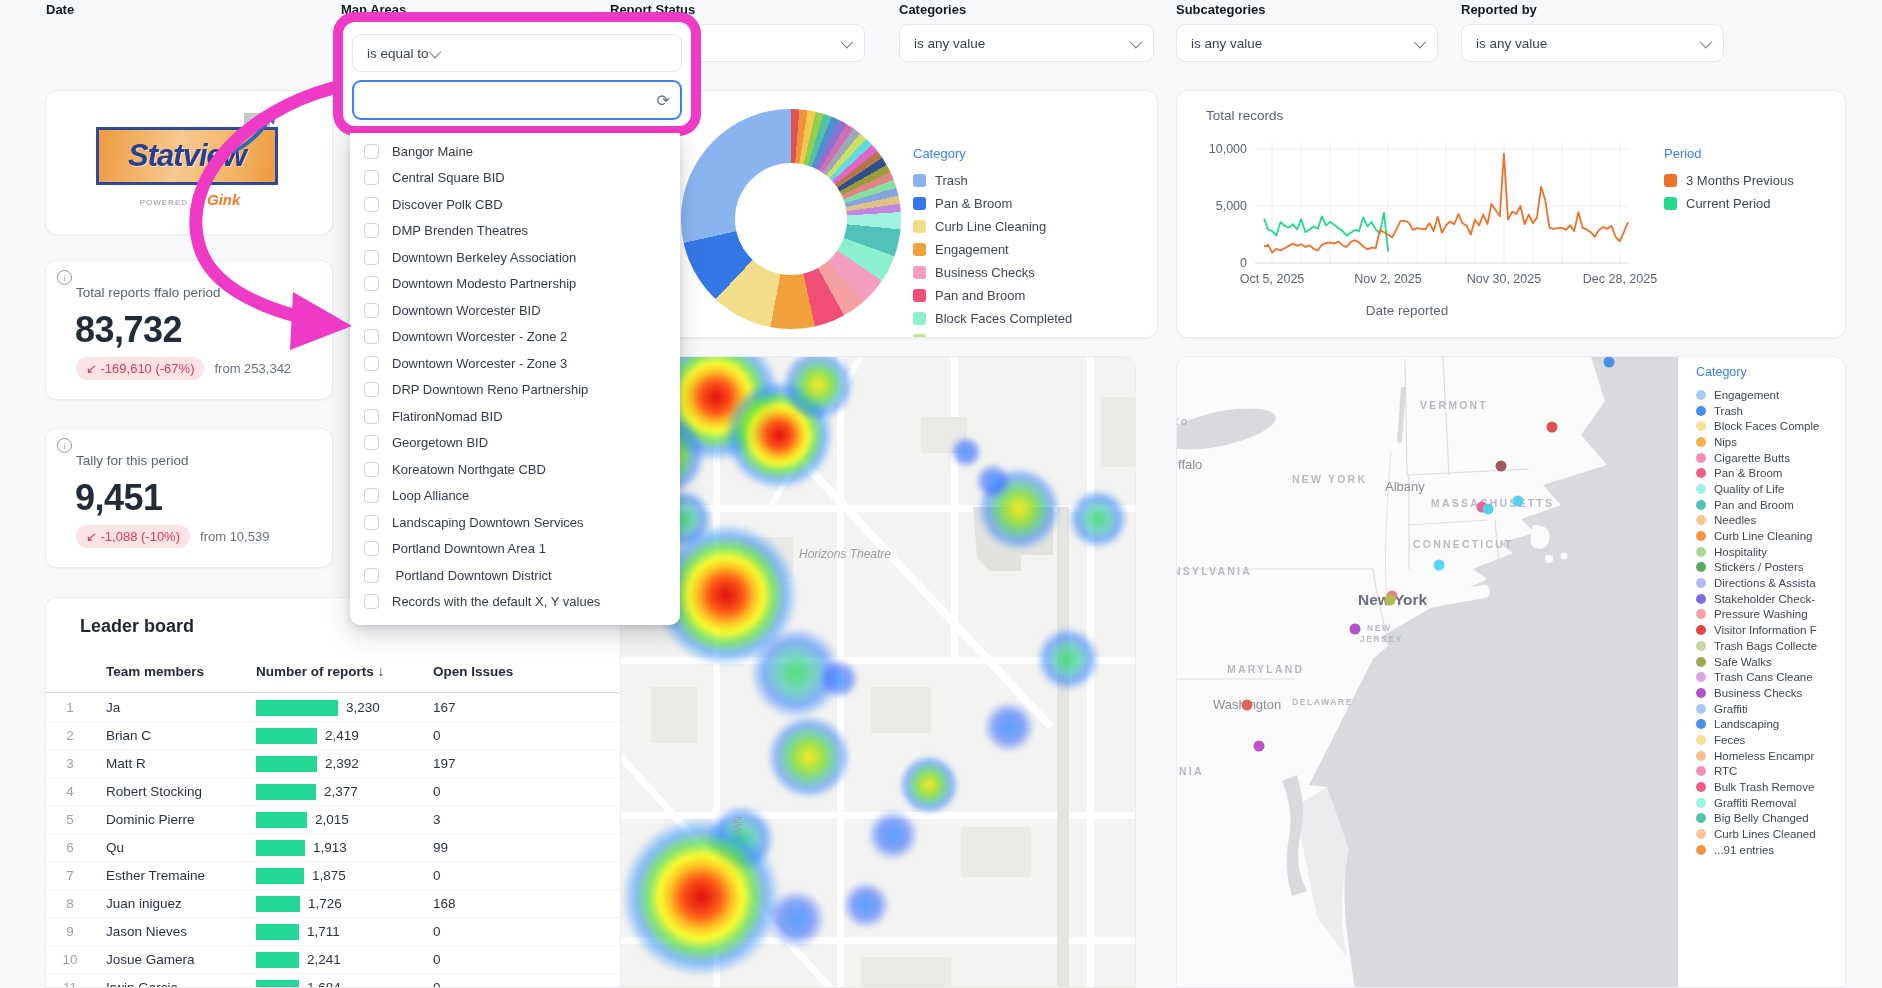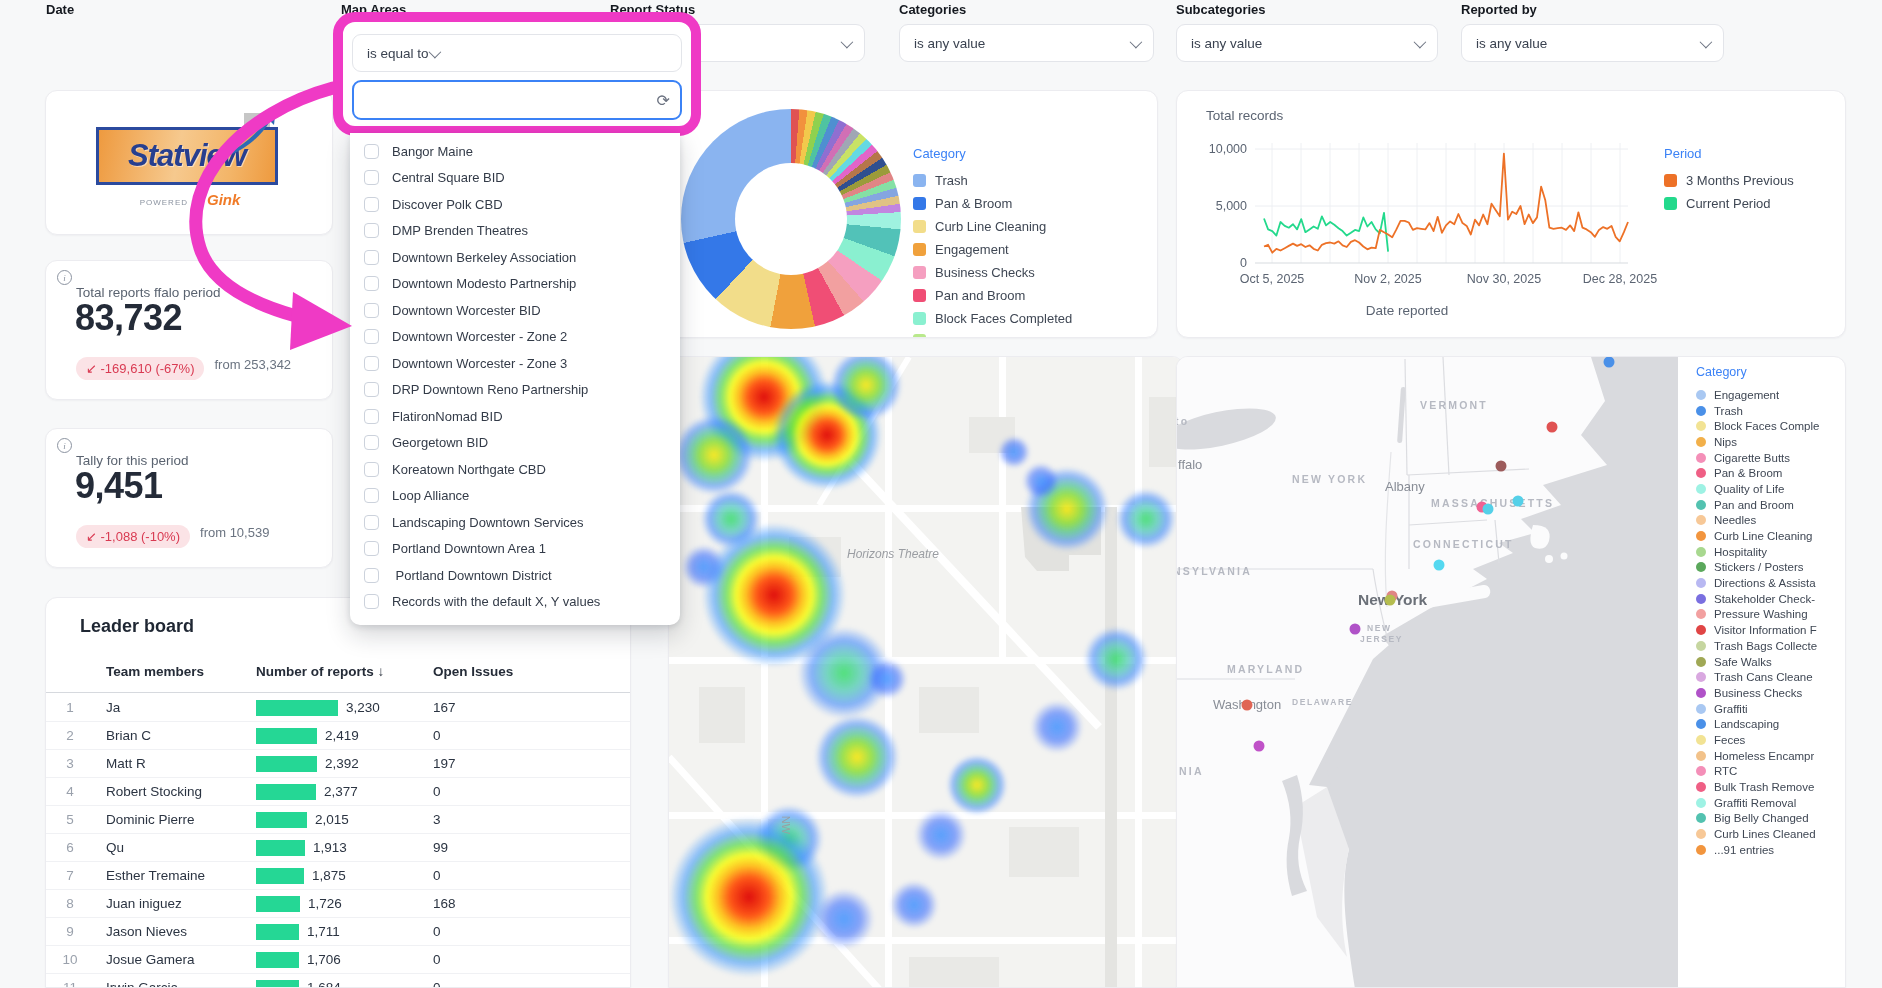--- a/index.html
+++ b/index.html
@@ -49,22 +49,22 @@
   #logo-gray-sq { position:absolute; left:198px; top:22px; width:26px; height:26px; background:#c6c6c6; }
   #powered { position:absolute; left:0; top:100px; width:288px; text-align:center; font-size:8px;
              letter-spacing:1px; color:#8b93a0; }
   #powered b { color:#f07b28; font-style:italic; font-size:15px; letter-spacing:0; }
 
   
   .info-icon { position:absolute; left:11px; top:9px; width:15px; height:15px; border:1.4px solid #8b93a0;
                border-radius:50%; color:#8b93a0; font-size:9px; font-style:italic; font-family:"Liberation Serif",serif;
                display:flex; align-items:center; justify-content:center; }
   .kpi-label { position:absolute; left:30px; top:24px; font-size:13.5px; color:#5a6370; }
-  .kpi-value { position:absolute; left:29px; top:36px; font-size:36px; font-weight:bold; color:#242b38; letter-spacing:-.5px; }
-  .kpi-delta-row { position:absolute; left:30px; top:96px; display:flex; align-items:flex-start; }
+  .kpi-value { position:absolute; left:29px; top:48px; font-size:36px; font-weight:bold; color:#242b38; letter-spacing:-.5px; }
+  .kpi-delta-row { position:absolute; left:30px; top:96px; display:flex; align-items:center; }
   .kpi-pill { background:#fbe3e6; color:#d93a52; font-size:13px; border-radius:13px; padding:4px 10px; white-space:nowrap; }
   .kpi-from { margin-left:10px; font-size:13px; color:#6a7380; }
 
   
   #lb-title { position:absolute; left:34px; top:18px; font-size:18px; font-weight:bold; color:#1f2733; }
   .lb-head { position:absolute; top:66px; font-size:13.5px; font-weight:bold; color:#252c38; }
   #lb-sep { position:absolute; left:0; top:94px; width:100%; border-top:1.5px solid #d6d9de; }
   #lb-rows { position:absolute; left:0; top:96px; width:100%; }
   .lb-row { position:relative; height:28px; border-bottom:1px solid #f0f1f4; font-size:13.5px; color:#2b3442; }
   .lb-rank { position:absolute; left:14px; top:6px; width:20px; text-align:center; color:#9aa1ac; }
@@ -314,21 +314,21 @@
           <span class="lb-rank">9</span>
           <span class="lb-name">Jason Nieves</span>
           <span class="lb-bar" style="width: 43px;"></span>
           <span class="lb-val" style="left: 261px;">1,711</span>
           <span class="lb-open">0</span>
         </div>
         <div class="lb-row">
           <span class="lb-rank">10</span>
           <span class="lb-name">Josue Gamera</span>
           <span class="lb-bar" style="width: 43px;"></span>
-          <span class="lb-val" style="left: 261px;">1,706</span>
+          <span class="lb-val" style="left: 261px;">2,241</span>
           <span class="lb-open">0</span>
         </div>
         <div class="lb-row">
           <span class="lb-rank">11</span>
           <span class="lb-name">Irwin Garcia</span>
           <span class="lb-bar" style="width: 43px;"></span>
           <span class="lb-val" style="left: 261px;">1,684</span>
           <span class="lb-open">0</span>
         </div>
       </div>
@@ -414,21 +414,21 @@
             <span class="leg-text">3 Months Previous</span>
           </div>
           <div class="leg-row">
             <span class="leg-swatch" style="background: rgb(35, 217, 140);"></span>
             <span class="leg-text">Current Period</span>
           </div>
         </div>
     </div>
   </div>
 
-  <div class="card" style="left:668px;top:356px;width:516px;height:632px;border-radius:12px 12px 0 0">
+  <div class="card" style="left:620px;top:356px;width:516px;height:632px;border-radius:12px 12px 0 0">
     <div id="heat-base">
       <div class="road-v" style="left:92px"></div>
       <div class="road-v" style="left:216px"></div>
       <div class="road-v" style="left:330px;bottom:330px"></div>
       <div class="road-v" style="left:466px"></div>
       <div class="road-h" style="top:148px"></div>
       <div class="road-h" style="top:300px"></div>
       <div class="road-h" style="top:455px"></div>
       <div class="road-h" style="top:580px"></div>
       <svg width="516" height="632" style="position:absolute;left:0;top:0">

